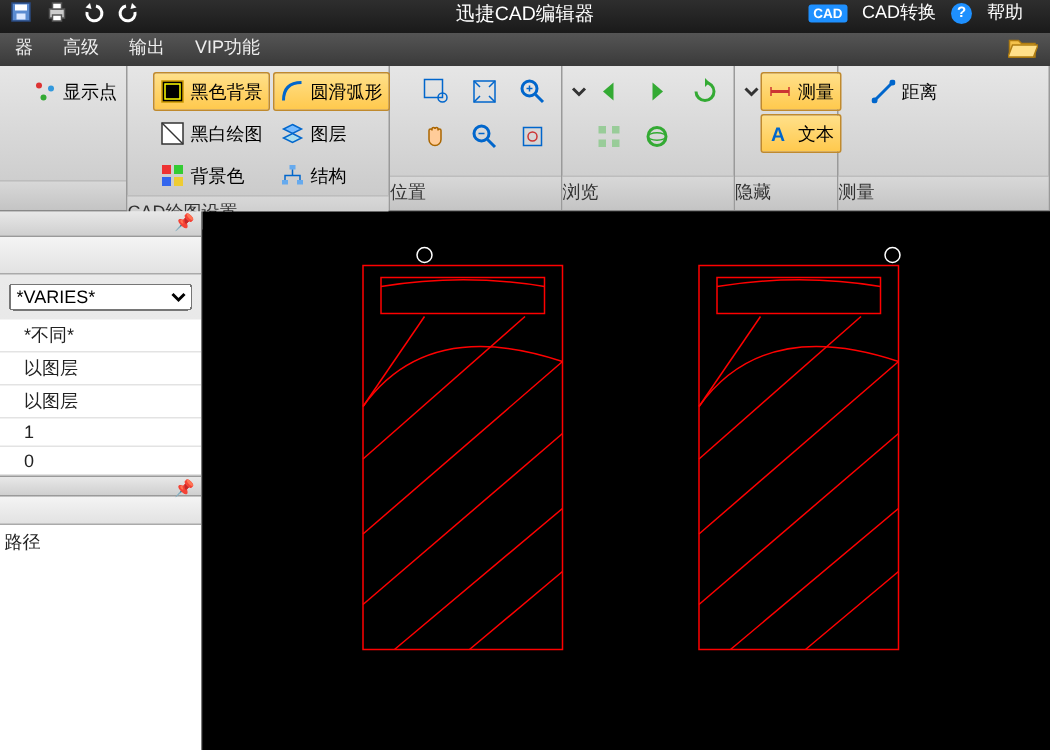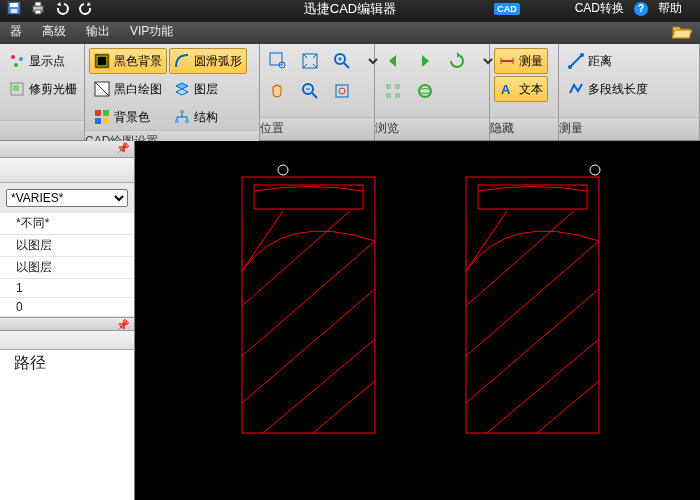--- a/index.html
+++ b/index.html
@@ -12,40 +12,40 @@
   .cadbadge{background:#1e90ff;color:#fff;font-size:9px;padding:1px 3px;border-radius:2px;font-weight:bold;}
   .helpq{display:inline-flex;width:14px;height:14px;border-radius:50%;background:#1e90ff;color:#fff;align-items:center;justify-content:center;font-size:10px;font-weight:bold;}
   .minbtn{width:16px;height:2px;background:#ccc;margin-top:4px;}
   
   .tabstrip{height:22px;background:linear-gradient(#555,#3a3a3a);display:flex;align-items:flex-end;color:#fff;position:relative;}
   .tabstrip .tab{padding:3px 10px 4px;font-size:12px;color:#eee;cursor:pointer;}
   .tabstrip .foldericon{position:absolute;right:8px;top:2px;width:20px;height:16px;}
   
   .ribbon{height:96px;background:linear-gradient(#e6e6e6,#c8c8c8);display:flex;border-bottom:1px solid #888;}
   .rgroup{border-right:1px solid #9a9a9a;height:100%;display:flex;flex-direction:column;}
-  .rgroup .body{flex:1;display:flex;padding:4px 4px 0 4px;gap:2px;}
+  .rgroup .body{flex:1;display:flex;padding:4px 4px 0 17px;gap:2px;}
   .rgroup .label{font-size:12px;color:#333;padding:2px 0 3px;background:linear-gradient(#d8d8d8,#c4c4c4);border-top:1px solid #bdbdbd;}
   .col{display:flex;flex-direction:column;gap:2px;}
   .btn{display:flex;align-items:center;gap:4px;padding:2px 4px;border:1px solid transparent;border-radius:2px;white-space:nowrap;cursor:pointer;min-height:20px;}
   .btn.active{border:1px solid #c08a2e;background:linear-gradient(#ffe08a,#ffc94d);text-align:center;}
   .ic{width:16px;height:16px;display:inline-block;flex-shrink:0;}
   .bigic{width:18px;height:18px;}
   .iconrow{display:flex;gap:4px;align-items:center;}
   
   .workarea{display:flex;height:360px;}
   .leftpanel{width:134px;background:linear-gradient(#ececec,#dcdcdc);border-right:1px solid #7a7a7a;display:flex;flex-direction:column;color:#222;}
   .panelhdr{height:16px;background:linear-gradient(#e8e8e8,#cfcfcf);border-bottom:1px solid #9a9a9a;position:relative;}
   .pin{position:absolute;right:4px;top:1px;font-size:11px;color:#555;}
   .combo{margin:6px;}
   .combo select{width:100%;font-size:12px;}
   .proplist{background:#fff;margin:0 0 0 0;font-size:12px;}
   .proplist div{padding:2px 16px;border-bottom:1px solid #e3e3e3;display:flex;justify-content:space-between;}
   .divider{height:12px;background:linear-gradient(#e8e8e8,#cfcfcf);border-top:1px solid #9a9a9a;border-bottom:1px solid #9a9a9a;position:relative;}
   .lowlist{background:#fff;flex:1;}
-  .lowlist div{padding:3px 14px;font-size:16px;}
+  .lowlist div{padding:3px 3px;font-size:12px;}
   
   .canvas{flex:1;background:#000;position:relative;}
   .canvas svg{position:absolute;left:0;top:0;}
 </style>
 </head>
 <body>
 
 <div class="titlebar">
   <div class="qat">
     <span>
@@ -71,21 +71,21 @@
     <span>
       <svg class="ic" viewBox="0 0 16 16">
           <path d="M6 4 A5 5 0 1 0 12 8" fill="none" stroke="#fff" stroke-width="2"></path>
           <path d="M10 2 L13 5 L9 6 Z" fill="#fff"></path>
         </svg>
     </span>
   </div>
   <div class="apptitle">迅捷CAD编辑器</div>
   <div class="rightbtns">
     <span class="cadbadge">CAD</span>
-    <span style="color:#fff;margin-left:45px;">CAD转换</span>
+    <span style="color:#fff;">CAD转换</span>
     <span class="helpq">?</span>
     <span style="color:#fff;">帮助</span>
     <span><span class="minbtn"></span></span>
   </div>
 </div>
 
 <div class="tabstrip">
   <div class="tab">器</div>
   <div class="tab">高级</div>
   <div class="tab">输出</div>
@@ -104,27 +104,20 @@
     <div class="body">
       <div class="col">
         <div class="btn">
           <svg class="ic" viewBox="0 0 16 16">
               <circle cx="4" cy="4" r="2" fill="#d33"></circle>
               <circle cx="12" cy="6" r="2" fill="#39d"></circle>
               <circle cx="7" cy="12" r="2" fill="#3a3"></circle>
             </svg>
           <span>显示点</span>
         </div>
-        <div class="btn">
-          <svg class="ic" viewBox="0 0 16 16">
-              <rect x="2" y="2" width="12" height="12" fill="none" stroke="#888"></rect>
-              <rect x="4" y="4" width="6" height="6" fill="#8c8"></rect>
-            </svg>
-          <span>修剪光栅</span>
-        </div>
       </div>
     </div>
     <div class="label">&nbsp;</div>
   </div>
 
   <div class="rgroup" style="width:174px;">
     <div class="body">
       <div class="col">
         <div class="btn active">
           <svg class="ic" viewBox="0 0 16 16">
@@ -300,26 +293,20 @@
   <div class="rgroup" style="flex:1;">
     <div class="body">
       <div class="col">
         <div class="btn">
           <svg class="ic" viewBox="0 0 16 16">
               <line x1="2" y1="14" x2="14" y2="2" stroke="#06c" stroke-width="2"></line>
               <circle cx="2" cy="14" r="2" fill="#06c"></circle>
               <circle cx="14" cy="2" r="2" fill="#06c"></circle>
             </svg>
           <span>距离</span>
-        </div>
-        <div class="btn">
-          <svg class="ic" viewBox="0 0 16 16">
-              <path d="M2 12 L6 4 L10 10 L14 3" fill="none" stroke="#06c" stroke-width="2"></path>
-            </svg>
-          <span>多段线长度</span>
         </div>
       </div>
     </div>
     <div class="label">测量</div>
   </div>
 </div>
 
 <div class="workarea">
 
   <div class="leftpanel">

